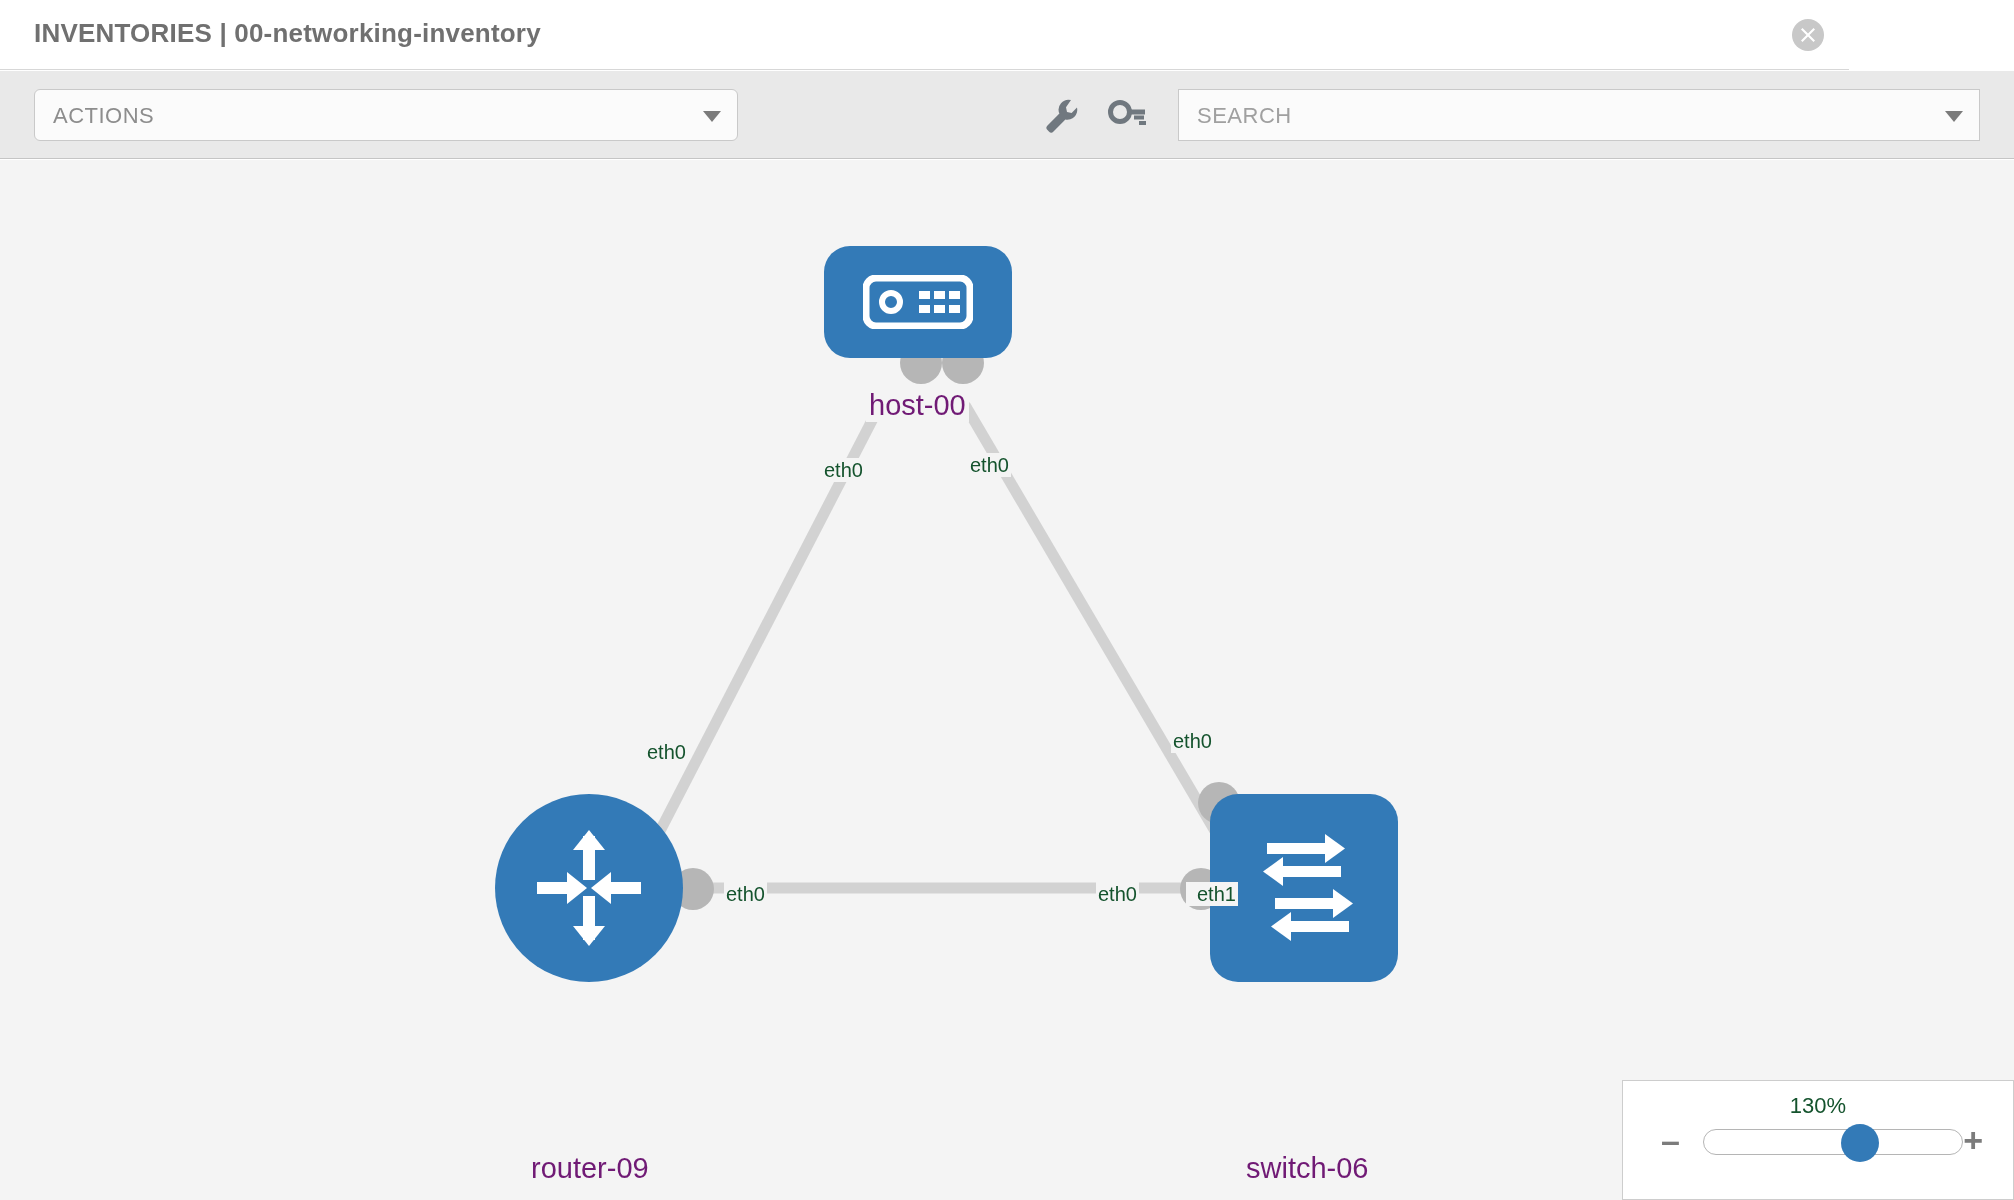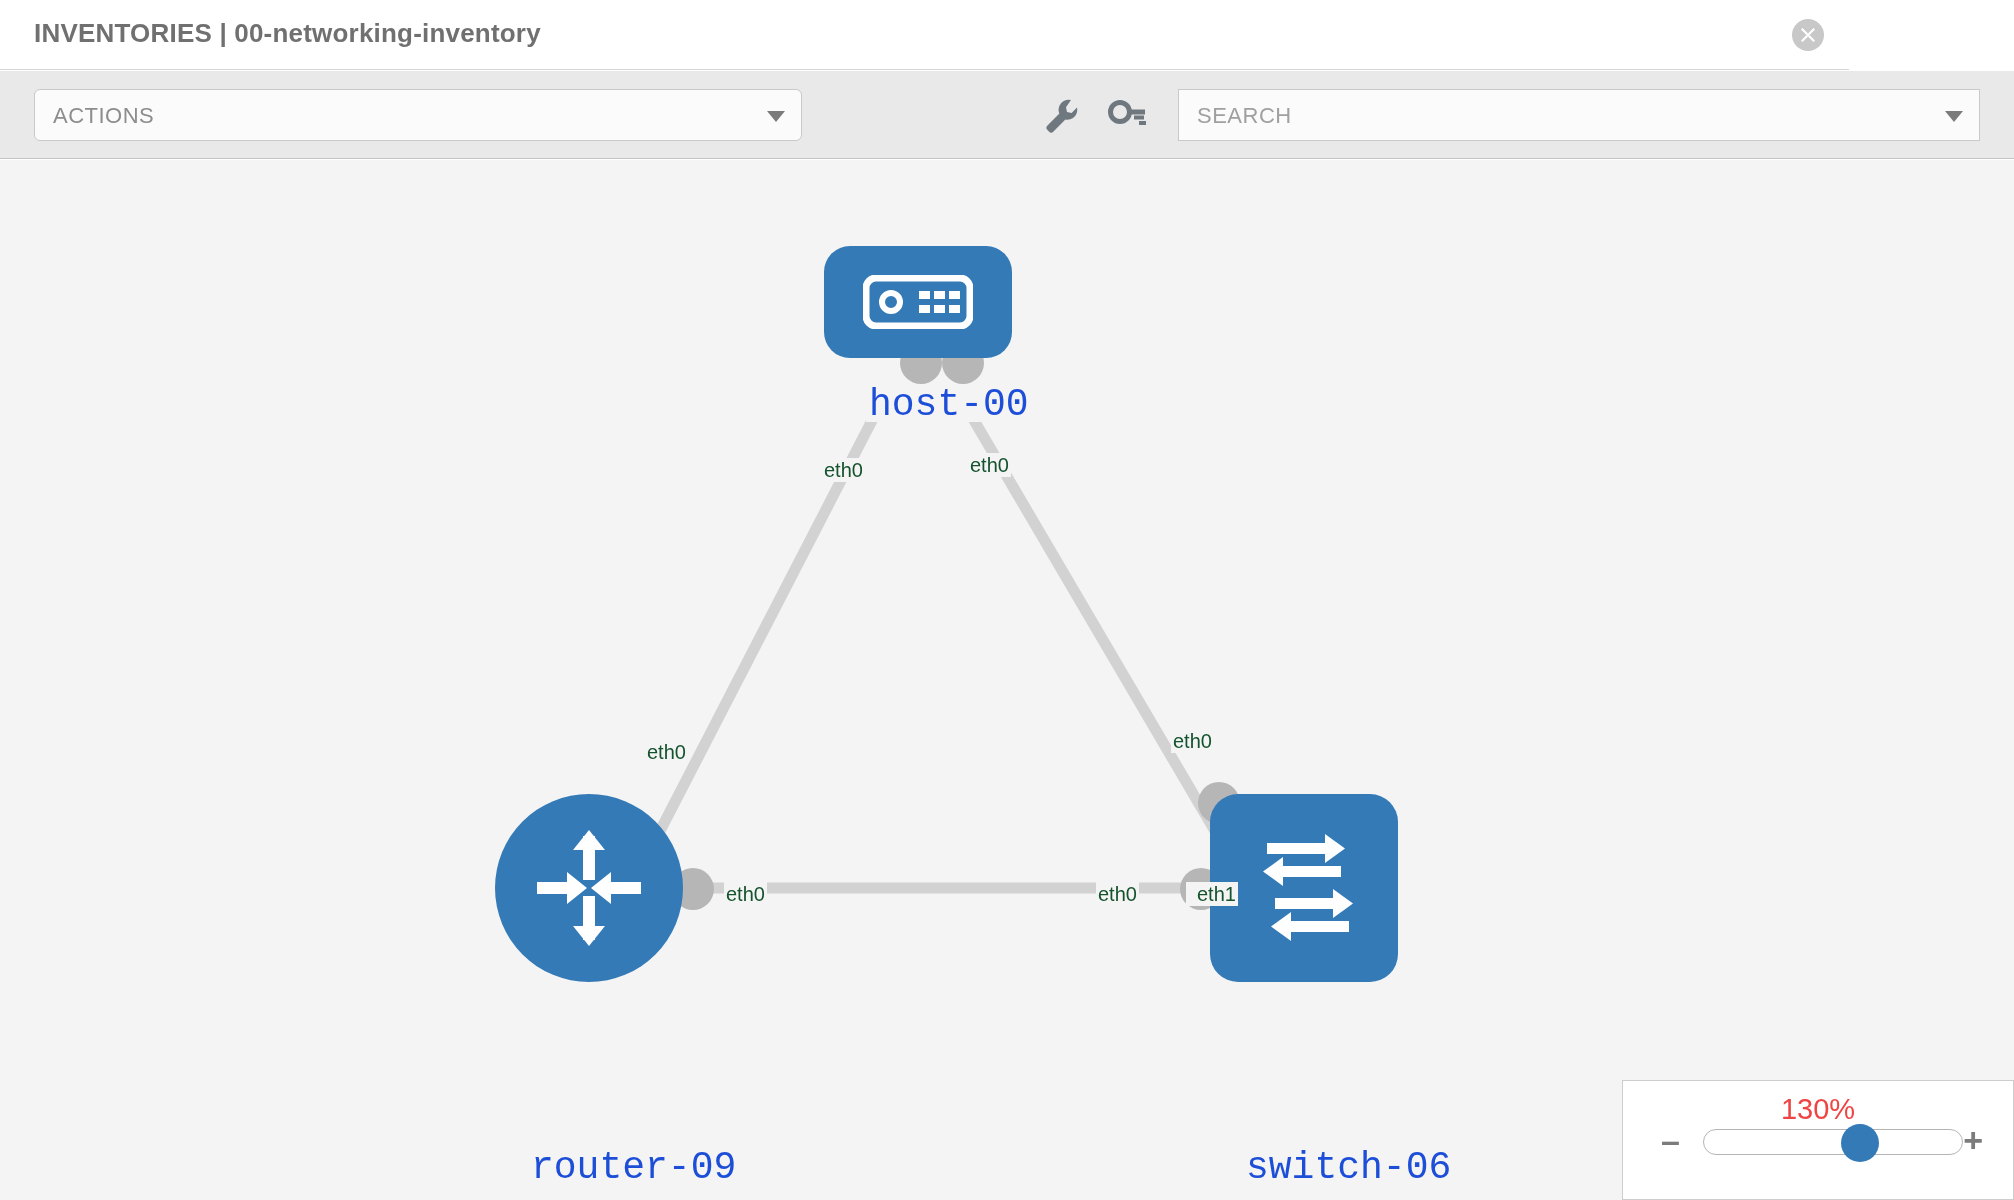--- a/index.html
+++ b/index.html
@@ -30,21 +30,21 @@
   .close-btn svg { display: block; }
 
   
   .toolbar {
     position: absolute; left: 0; top: 71px; width: 2014px; height: 88px;
     background: #e9e9e9;
     border-bottom: 1px solid #c5c5c5;
   }
   .actions-select {
     position: absolute; left: 34px; top: 18px;
-    width: 768px; height: 52px;
+    width: 704px; height: 52px;
     background: #fbfbfb;
     border: 1px solid #c9c9c9; border-radius: 6px;
     cursor: pointer;
   }
   .actions-select .label {
     position: absolute; left: 18px; top: 13px;
     font-size: 22px; color: #8d8d8d; letter-spacing: .5px;
   }
   .caret {
     position: absolute; right: 16px; top: 21px;
@@ -81,25 +81,24 @@
 
   .edge-label {
     position: absolute;
     font-size: 20px; color: #14532d;
     background: #f4f4f4;
     padding: 0 2px; white-space: nowrap;
     line-height: 24px;
   }
   .node-label {
     position: absolute;
-    font-size: 38px; color: #1d4ed8;
+    font-size: 29px; color: #701a75;
     background: #f4f4f4;
     padding: 0 3px; white-space: nowrap;
     line-height: 34px;
-    font-family: Liberation Mono, monospace;
   }
 
   .node { position: absolute; cursor: pointer; }
   .node .shape {
     position: absolute; left: 0; top: 0;
     background: #337ab7;
     display: flex; align-items: center; justify-content: center;
   }
   .node.host .shape   { width: 188px; height: 112px; border-radius: 26px; }
   .node.router .shape { width: 188px; height: 188px; border-radius: 50%; }
@@ -112,21 +111,21 @@
 
   
   .zoom-panel {
     position: absolute; left: 1622px; top: 1080px;
     width: 392px; height: 120px;
     background: #ffffff;
     border: 1px solid #cdcdcd;
   }
   .zoom-value {
     position: absolute; left: 0; right: 0; top: 12px;
-    text-align: center; font-size: 29px; color: #ef4444;
+    text-align: center; font-size: 22px; color: #14532d;
   }
   .zoom-minus, .zoom-plus {
     position: absolute; top: 42px; cursor: pointer;
     font-size: 34px; color: #7c7c7c; font-weight: bold; line-height: 34px;
   }
   .zoom-minus { left: 38px; }
   .zoom-plus  { right: 30px; }
   .zoom-track {
     position: absolute; left: 80px; top: 48px;
     width: 260px; height: 26px;

